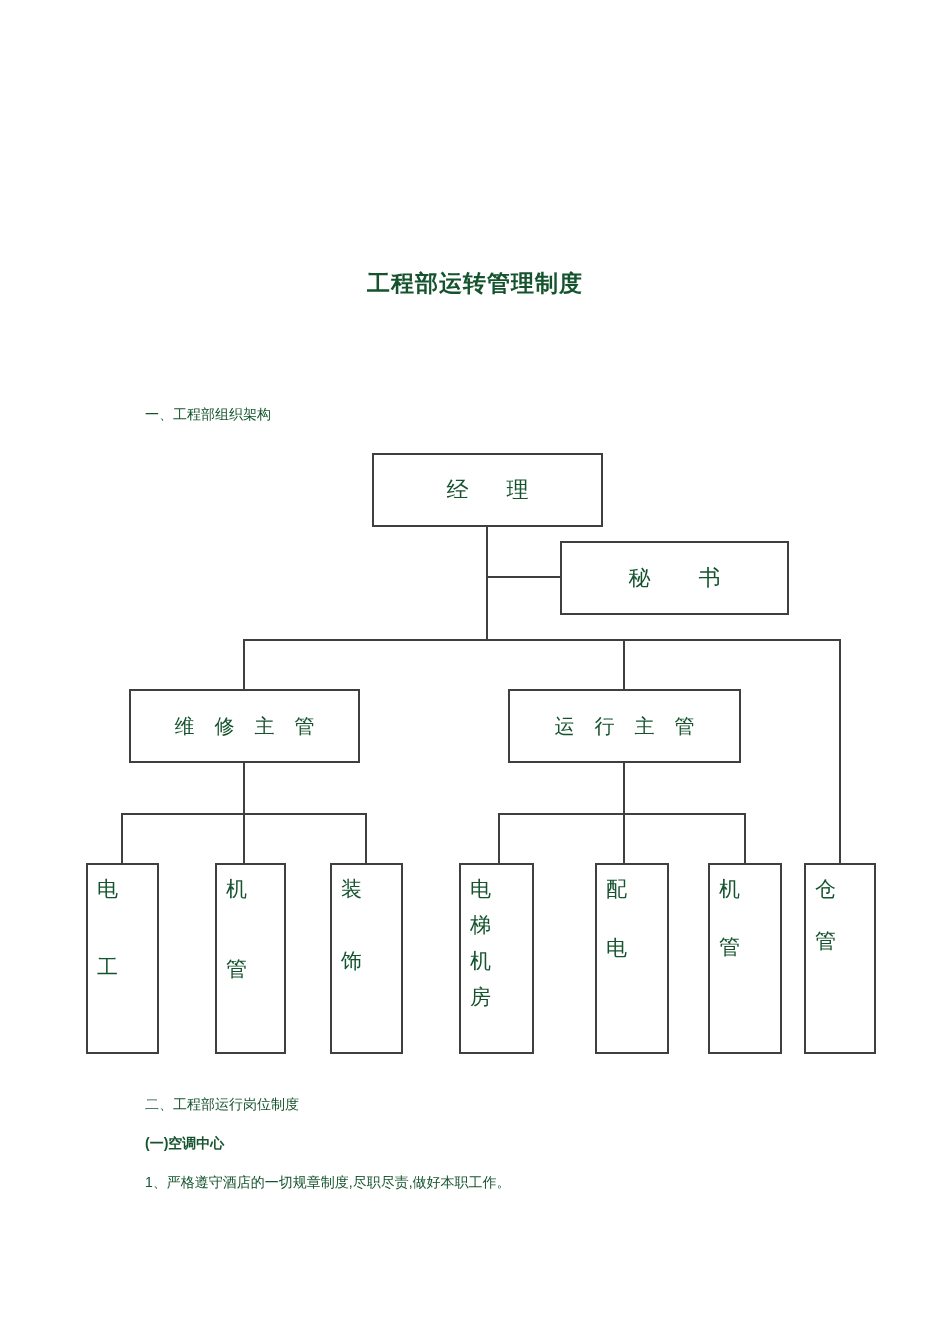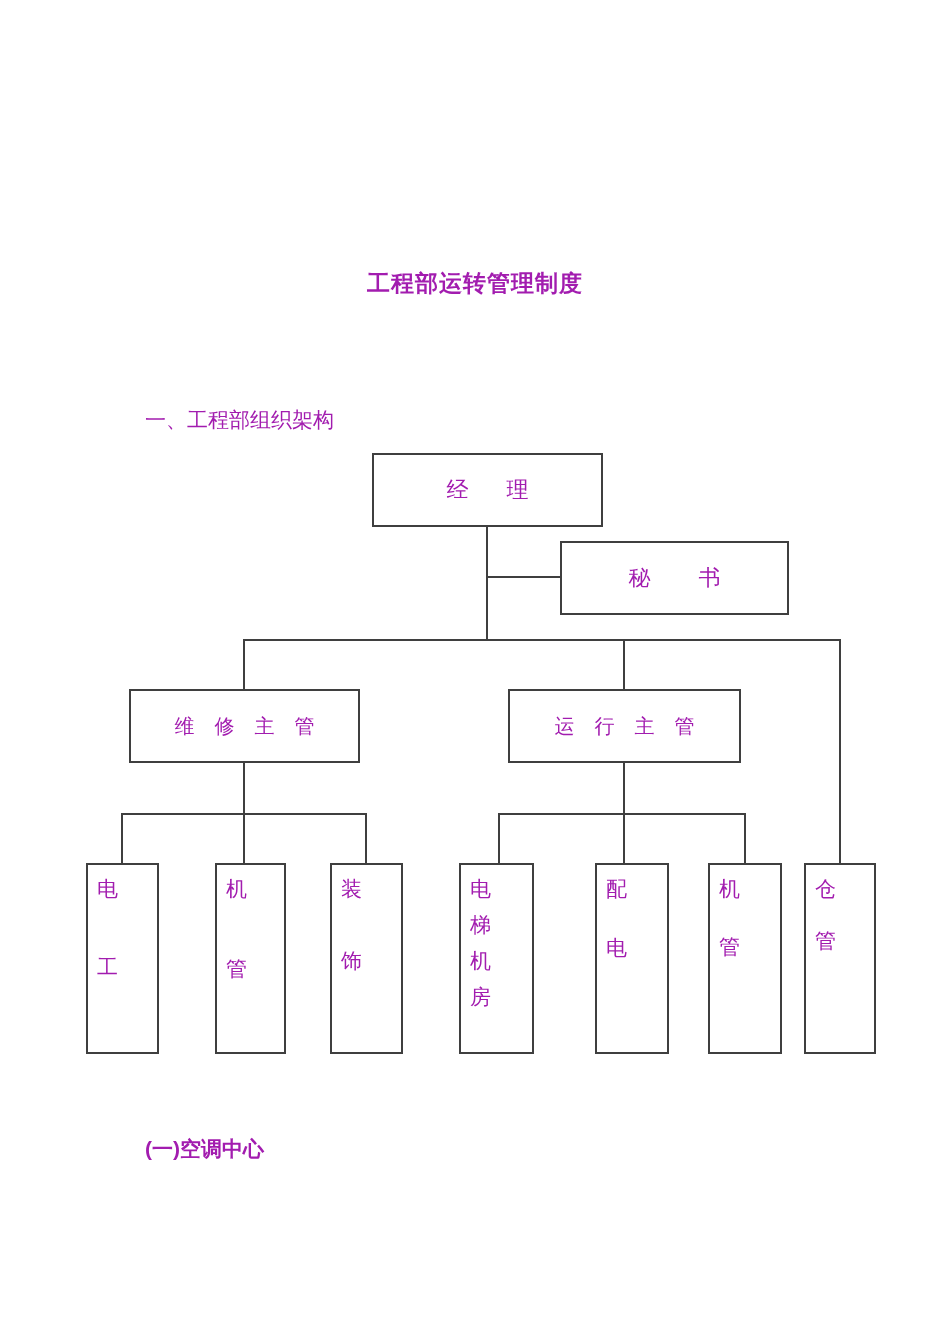--- a/index.html
+++ b/index.html
@@ -3,37 +3,37 @@
 <meta charset="utf-8">
 <style>
   html, body { margin: 0; padding: 0; background: #e8e8e8; }
   .page {
     position: relative;
     width: 950px;
     height: 1344px;
     margin: 0 auto;
     background: #ffffff;
     font-family: "Liberation Sans", sans-serif;
-    color: #a21caf;
+    color: #14532d;
     overflow: hidden;
   }
   .doc-title {
     position: absolute;
     top: 268px;
     left: 0;
     width: 100%;
     text-align: center;
     font-size: 23px;
     font-weight: bold;
     letter-spacing: 1px;
   }
   .heading {
     position: absolute;
     left: 145px;
-    font-size: 21px;
+    font-size: 14px;
     white-space: nowrap;
   }
   .h-sec1 { top: 406px; }
   .h-sec2 { top: 1096px; }
   .h-sub  { top: 1135px; font-weight: bold; }
   .h-item { top: 1174px; }
 
   
   .obox {
     position: absolute;
@@ -64,21 +64,23 @@
   .hline { height: 2px; }
   .vline { width: 2px; }
 </style>
 </head>
 <body>
 
 <div class="page">
 
   <div class="doc-title">工程部运转管理制度</div>
   <div class="heading h-sec1">一、工程部组织架构</div>
+  <div class="heading h-sec2">二、工程部运行岗位制度</div>
   <div class="heading h-sub">(一)空调中心</div>
+  <div class="heading h-item">1、严格遵守酒店的一切规章制度,尽职尽责,做好本职工作。</div>
 
   <div>
 
     <div class="line vline" style="left:486px; top:527px; height:113px;"></div>
     <div class="line hline" style="left:487px; top:576px; width:75px;"></div>
     <div class="line hline" style="left:243px; top:639px; width:598px;"></div>
     <div class="line vline" style="left:243px; top:640px; height:49px;"></div>
     <div class="line vline" style="left:623px; top:640px; height:49px;"></div>
     <div class="line vline" style="left:839px; top:640px; height:223px;"></div>
     <div class="line vline" style="left:243px; top:763px; height:51px;"></div>

